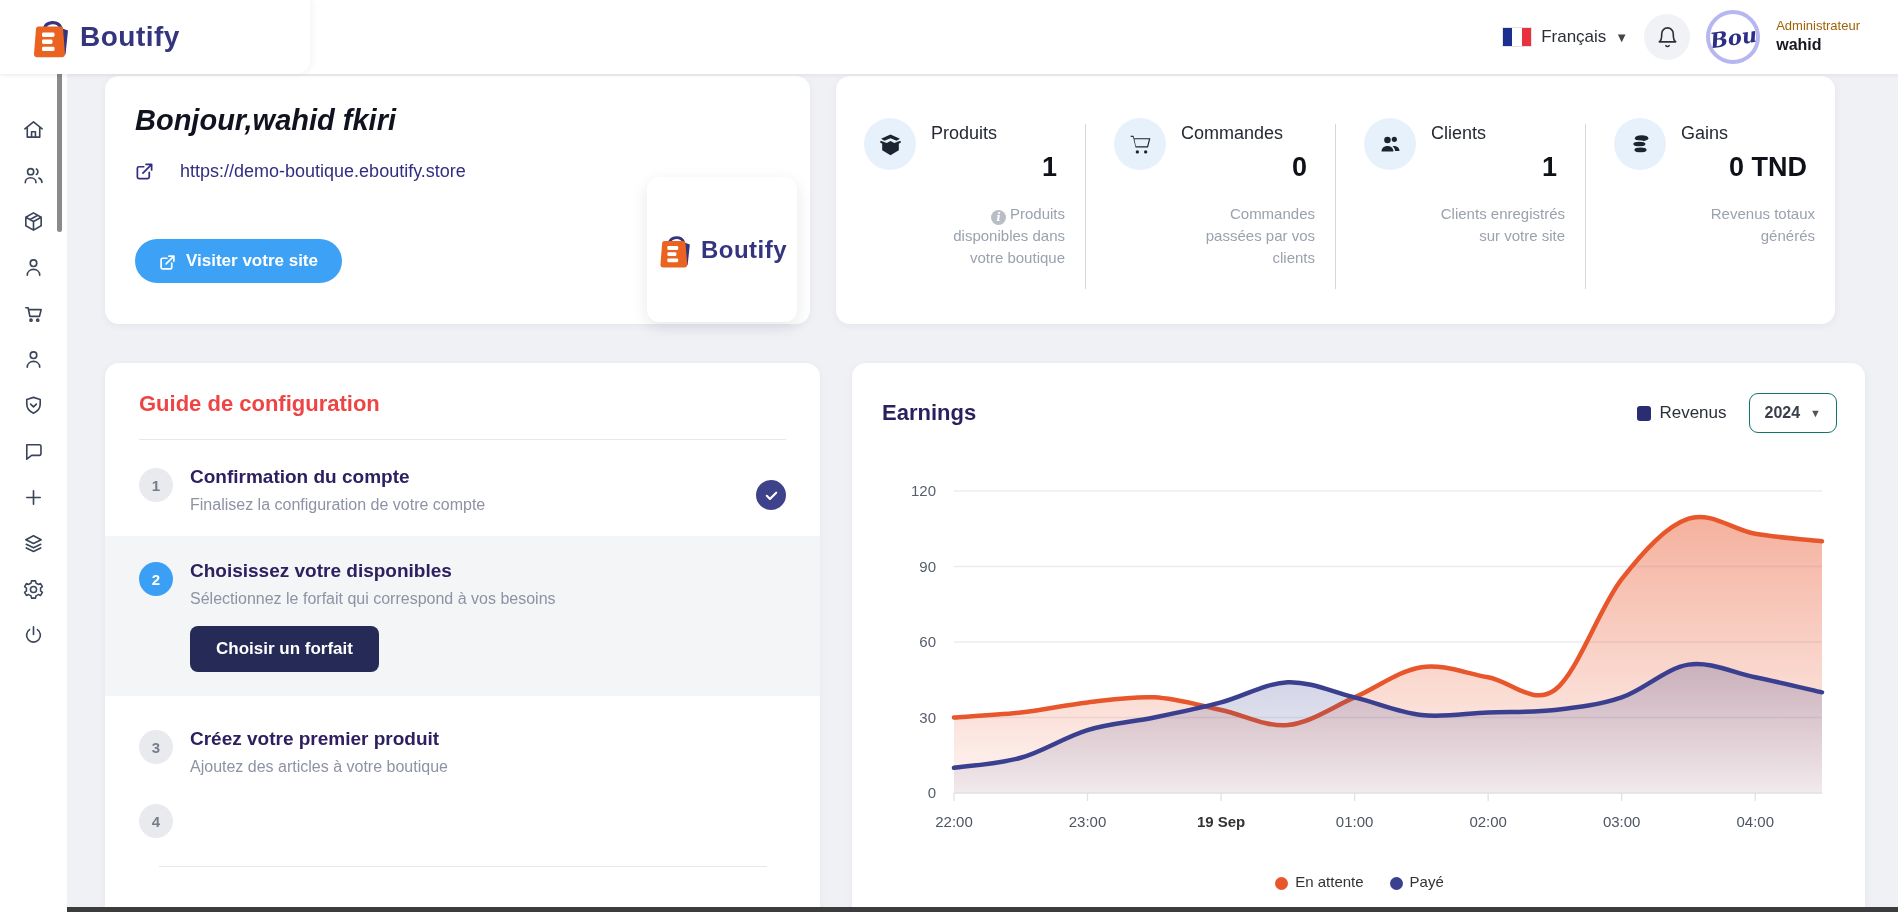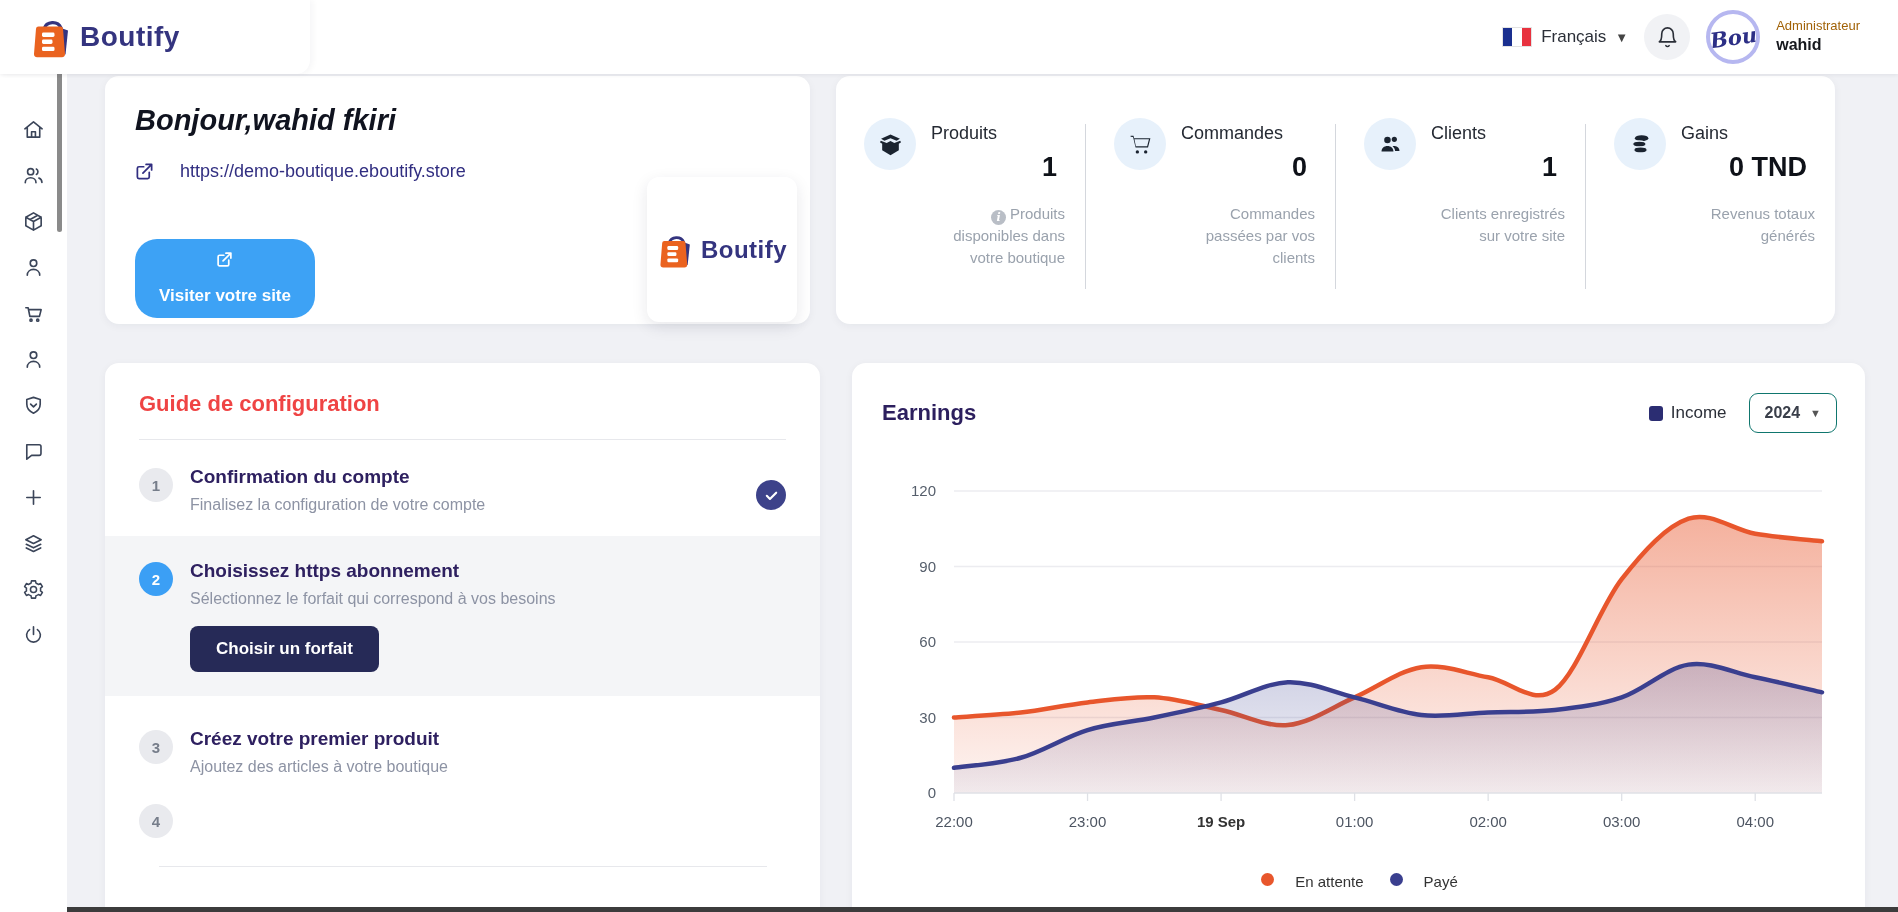--- a/index.html
+++ b/index.html
@@ -40,23 +40,23 @@
   }
   .side-item { width:46px; height:46px; display:flex; align-items:center; justify-content:center; cursor:pointer; }
   .side-item svg { stroke:#3b4559; }
   .side-scrollbar { position:absolute; right:5px; top:-4px; width:5px; height:162px; background:#8a8a8a; border-radius:3px; }
   
   .card { position:absolute; background:#fff; border-radius:14px; box-shadow:0 2px 8px rgba(25,30,56,.05); }
   .welcome-card { left:105px; top:76px; width:705px; height:248px; padding:28px 30px; }
   .greeting { font-size:29px; font-weight:bold; color:#10131f;font-style:italic; }
   .store-link { display:flex; align-items:center; gap:26px; margin-top:24px; cursor:pointer; text-decoration:none; }
   .store-link span { font-size:18px; color:#312e81; }
-  .visit-btn { position:absolute; left:30px; top:163px; display:flex; align-items:center; gap:18px;
+  .visit-btn { position:absolute; left:30px; top:163px; display:flex; align-items:flex-end; gap:10px;
     background:#3da2f5; color:#fff; font-weight:bold; font-size:17px; border:none;
-    border-radius:22px; padding:12px 24px; cursor:pointer;flex-direction:column; }
+    border-radius:22px; padding:12px 24px; cursor:pointer; }
   .mini-logo-card { position:absolute; left:542px; top:101px; width:150px; height:145px;
     background:#fff; border-radius:12px; box-shadow:0 5px 16px rgba(25,30,56,.10);
     display:flex; align-items:center; justify-content:center; }
   .mini-logo-card .logo-text { font-size:24px; }
   
   .stats-card { left:836px; top:76px; width:999px; height:248px; display:flex; padding:42px 0 0 0; }
   .stat-col { flex:1; padding:0 20px 0 28px; display:flex; gap:15px; }
   .stat-divider { width:1px; background:#d4d7dd; height:165px; margin-top:6px; }
   .stat-icon { flex:0 0 52px; width:52px; height:52px; border-radius:50%; background:#e7f1fb;
     display:flex; align-items:center; justify-content:center; }
@@ -92,21 +92,21 @@
   .earnings-right { margin-left:auto; display:flex; align-items:center; gap:22px; }
   .income-legend { display:flex; align-items:center; gap:8px; cursor:pointer; }
   .income-swatch { width:14px; height:15px; border-radius:3px; background:#2b2d72; }
   .income-label { font-size:17px; color:#2b2f38; }
   .year-select { display:flex; align-items:center; gap:10px; border:1px solid #0f766e; border-radius:9px;
     padding:10px 15px; background:#fff; cursor:pointer; }
   .year-label { font-size:16px; font-weight:bold; color:#3a3f4a; }
   .year-caret { font-size:11px; color:#555; }
   .chart-wrap { margin-top:24px; }
   .chart-legend { display:flex; justify-content:center; gap:26px; margin-top:2px; }
-  .chart-legend-item { display:flex; align-items:flex-start; gap:21px; cursor:pointer; }
+  .chart-legend-item { display:flex; align-items:flex-end; gap:7px; cursor:pointer; }
   .legend-dot { width:13px; height:13px; border-radius:50%; }
   .legend-name { font-size:15px; color:#333; }
   
   .bottom-bar { position:absolute; left:67px; right:0; bottom:0; height:5px; background:#3c3c3c; z-index:30; }
 </style>
 </head>
 <body>
 
 <div id="app">
 
@@ -331,21 +331,21 @@
         <svg width="15" height="15" viewBox="0 0 24 24" fill="none" stroke="#fff" stroke-width="3.4" stroke-linecap="round" stroke-linejoin="round">
             <path d="M4.5 12.5l5 5 10-10"></path>
           </svg>
       </div>
     </div>
 
     <div class="step-active-band">
       <div class="step">
         <div class="step-num active">2</div>
         <div class="step-content">
-          <div class="step-title">Choisissez https abonnement</div>
+          <div class="step-title">Choisissez votre disponibles</div>
           <div class="step-desc">Sélectionnez le forfait qui correspond à vos besoins</div>
           <button class="dark-btn">Choisir un forfait</button>
         </div>
       </div>
     </div>
 
     <div class="step" style="padding-top:32px;">
       <div class="step-num">3</div>
       <div class="step-content">
         <div class="step-title">Créez votre premier produit</div>
@@ -358,21 +358,21 @@
     </div>
     <div class="guide-bottom-sep"></div>
   </div>
 
   <div class="card earnings-card">
     <div class="earnings-head">
       <div class="earnings-title">Earnings</div>
       <div class="earnings-right">
         <div class="income-legend">
           <span class="income-swatch" style="background: rgb(43, 45, 114);"></span>
-          <span class="income-label">Income</span>
+          <span class="income-label">Revenus</span>
         </div>
         <div class="year-select">
           <span class="year-label">2024</span>
           <span class="year-caret">▼</span>
         </div>
       </div>
     </div>
     <div class="chart-wrap">
       <svg id="chart-svg" width="953" height="410" viewBox="0 0 953 410">
           <text x="54" y="341" text-anchor="end" font-size="15" fill="#555e6b" font-family="Liberation Sans, sans-serif">0</text>

